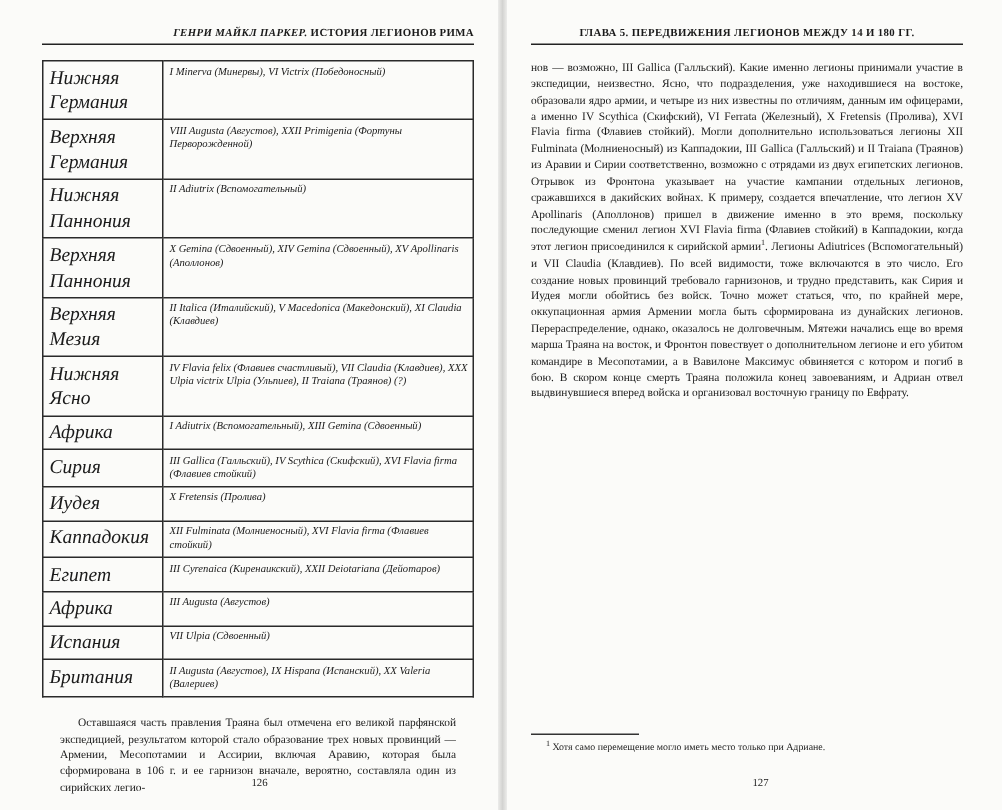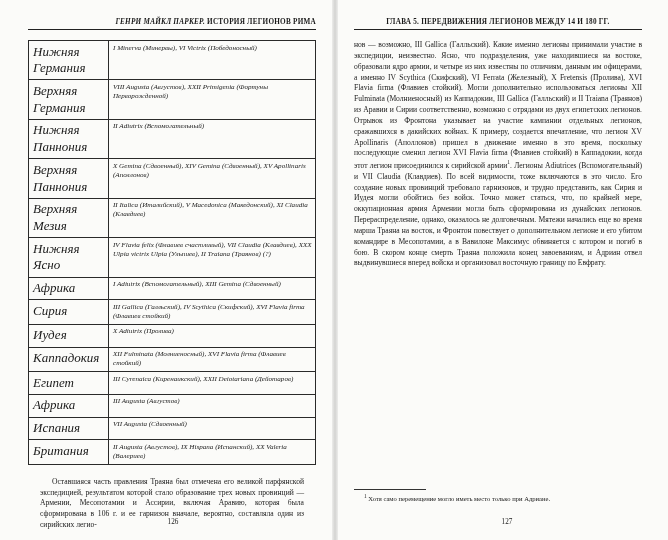--- a/index.html
+++ b/index.html
@@ -172,37 +172,37 @@
         <tr>
           <td class="prov">Африка</td>
           <td class="units it">I Adiutrix (Вспомогательный), XIII Gemina (Сдвоенный)</td>
         </tr>
         <tr>
           <td class="prov">Сирия</td>
           <td class="units it">III Gallica (Галльский), IV Scythica (Скифский), XVI Flavia firma (Флавиев стойкий)</td>
         </tr>
         <tr>
           <td class="prov">Иудея</td>
-          <td class="units it">X Adiutrix (Пролива)</td>
+          <td class="units it">X Fretensis (Пролива)</td>
         </tr>
         <tr>
           <td class="prov">Каппадокия</td>
           <td class="units it">XII Fulminata (Молниеносный), XVI Flavia firma (Флавиев стойкий)</td>
         </tr>
         <tr>
           <td class="prov">Египет</td>
           <td class="units it">III Cyrenaica (Киренаикский), XXII Deiotariana (Дейотаров)</td>
         </tr>
         <tr>
           <td class="prov">Африка</td>
           <td class="units it">III Augusta (Августов)</td>
         </tr>
         <tr>
           <td class="prov">Испания</td>
-          <td class="units it">VII Augusta (Сдвоенный)</td>
+          <td class="units it">VII Ulpia (Сдвоенный)</td>
         </tr>
         <tr>
           <td class="prov">Британия</td>
           <td class="units it">II Augusta (Августов), IX Hispana (Испанский), XX Valeria (Валериев)</td>
         </tr>
       </tbody>
     </table>
 
     <div class="body-text">
       <p>Оставшаяся часть правления Траяна был отмечена его великой парфянской экспедицией, результатом которой стало образование трех новых провинций — Армении, Месопотамии и Ассирии, включая Аравию, которая была сформирована в 106 г. и ее гарнизон вначале, вероятно, составляла один из сирийских легио-</p>

